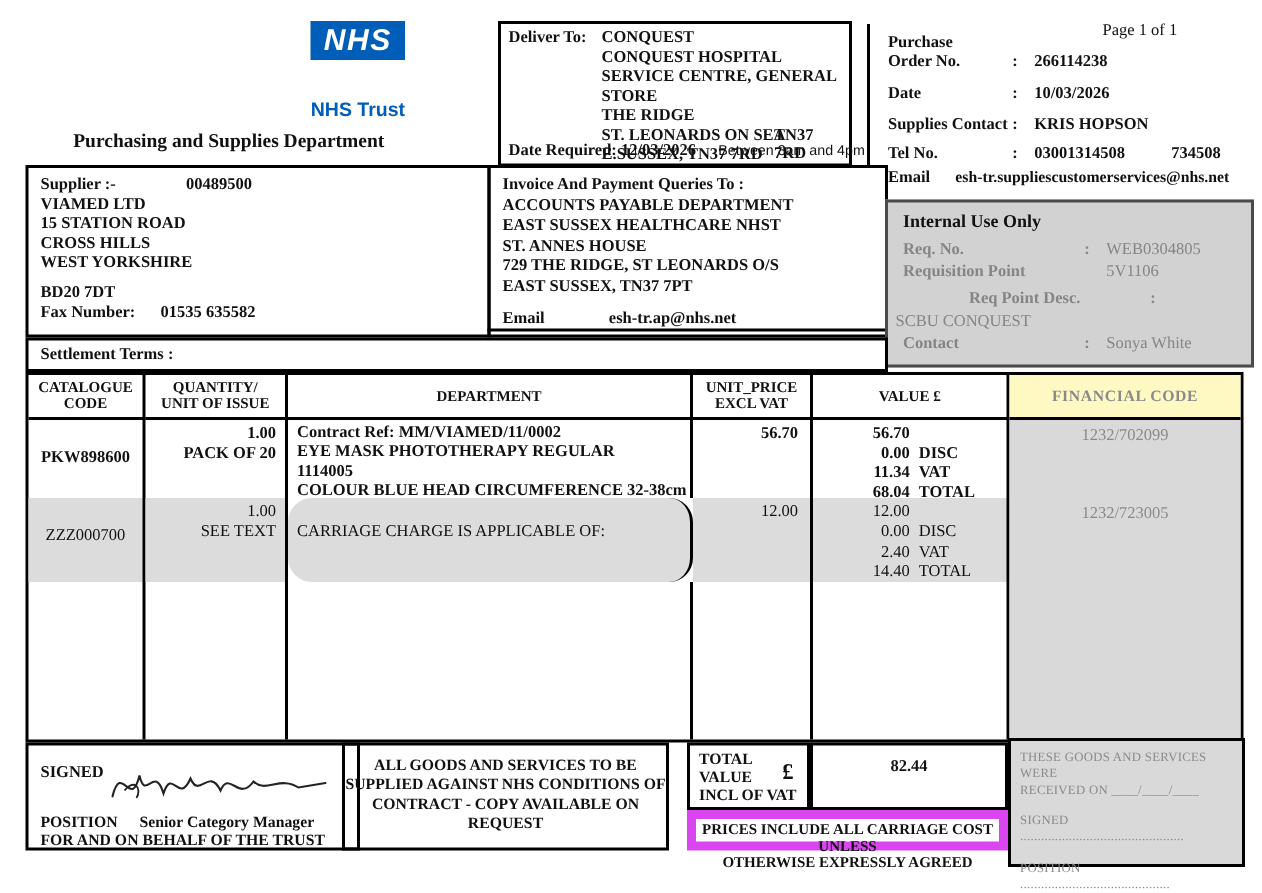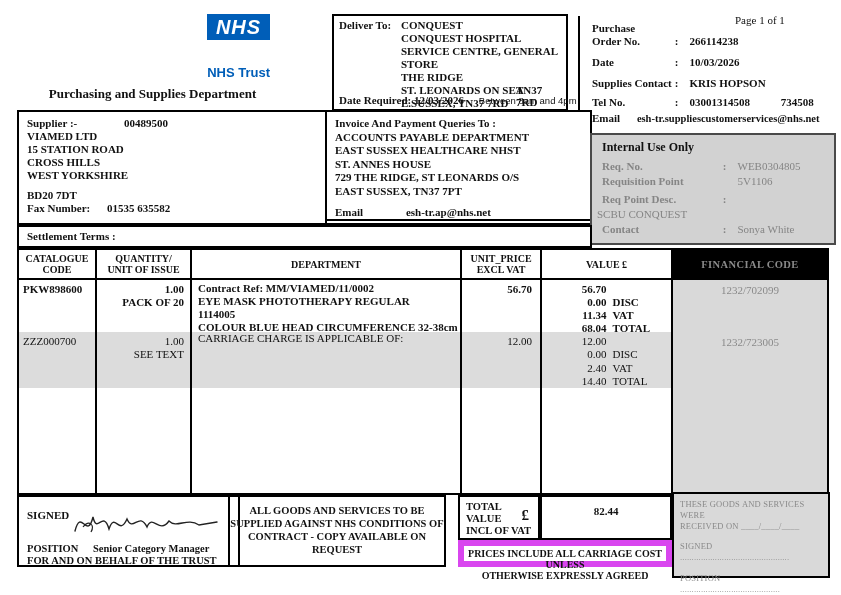--- a/index.html
+++ b/index.html
@@ -65,29 +65,29 @@
 
   
   .po-table { position:absolute; left:17px; top:248px; width:812px; height:247px;
               display:grid; grid-template-columns:78px 95px 270px 80px 131px 154px;
               grid-template-rows:30px 52px 56px 1fr; border:2px solid #000; }
   .cell { border-right:2px solid #000; overflow:hidden; }
   .cell.last { border-right:none; }
   .hcell { border-bottom:2px solid #000; display:flex; flex-direction:column;
            justify-content:center; align-items:center; text-align:center;
            font-size:10px; font-weight:bold; line-height:11px; }
-  .fin { background:#000000; color:#8a8a8a; font-weight:600; letter-spacing:0.4px; font-size:10.5px; }
+  .fin { background:#fef9c3; color:#8a8a8a; font-weight:600; letter-spacing:0.4px; font-size:10.5px; }
   .fin-body { background:#d9d9d9; color:#8a8a8a; font-weight:400; text-align:center; padding-top:4px; font-size:11px; }
   .r1 { font-weight:bold; font-size:11px; }
   .r2 { font-weight:400; font-size:11px; background:#dcdcdc; }
-  .c-code { padding:3px 4px; }
+  .c-code { padding:19px 4px;text-align:center; }
   .c-qty { text-align:right; padding:3px 6px; line-height:13px; }
   .c-desc { padding:2px 6px; line-height:13px; }
   .c-desc div { white-space:nowrap; }
-  .c-desc.pad-top { padding-top:0; }
+  .c-desc.pad-top { padding-top:16px;border-radius:16px; }
   .c-price { text-align:right; padding:3px 8px; }
   .c-val { display:flex; justify-content:center; padding-top:3px; }
   .val-grid { display:grid; grid-template-columns:52px 46px; column-gap:6px; line-height:13px; }
   .amt { text-align:right; }
   .vlbl { text-align:left; }
 
   
   .signed-box { position:absolute; left:17px; top:495px; width:223px; height:72px; border:2px solid #000; }
   .signed-lab { position:absolute; left:8px; top:12px; font-size:11px; font-weight:bold; }
   .sig-svg { position:absolute; left:46px; top:2px; }
@@ -208,21 +208,21 @@
     <div class="in-row" style="top:25px;">
       <span class="in-lab">Req. No.</span>
       <span class="in-col">:</span>
       <span class="in-val">WEB0304805</span>
     </div>
     <div class="in-row" style="top:40px;">
       <span class="in-lab">Requisition Point</span>
       <span class="in-col"></span>
       <span class="in-val">5V1106</span>
     </div>
-    <div class="in-row" style="top:58px;">
+    <div class="in-row" style="top:58px;padding-left:44px;">
       <span class="in-lab">Req Point Desc.</span>
       <span class="in-col">:</span>
     </div>
     <div class="in-free" style="top:73px;">SCBU CONQUEST</div>
     <div class="in-row" style="top:88px;">
       <span class="in-lab">Contact</span>
       <span class="in-col">:</span>
       <span class="in-val">Sonya White</span>
     </div>
   </div>

